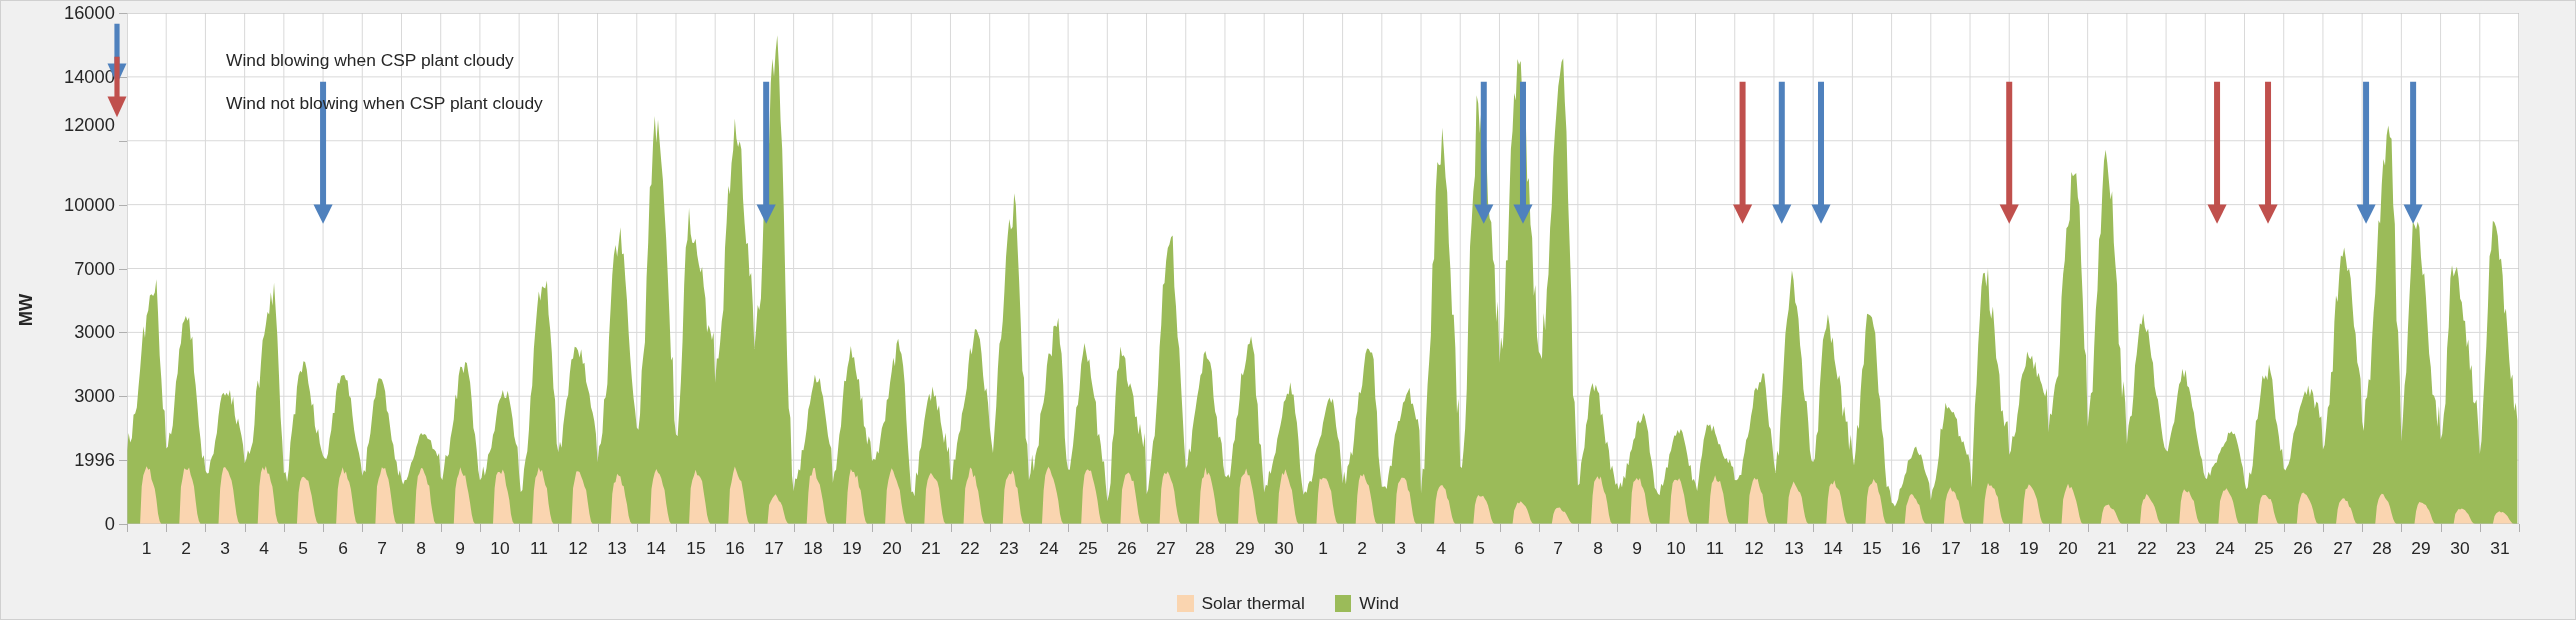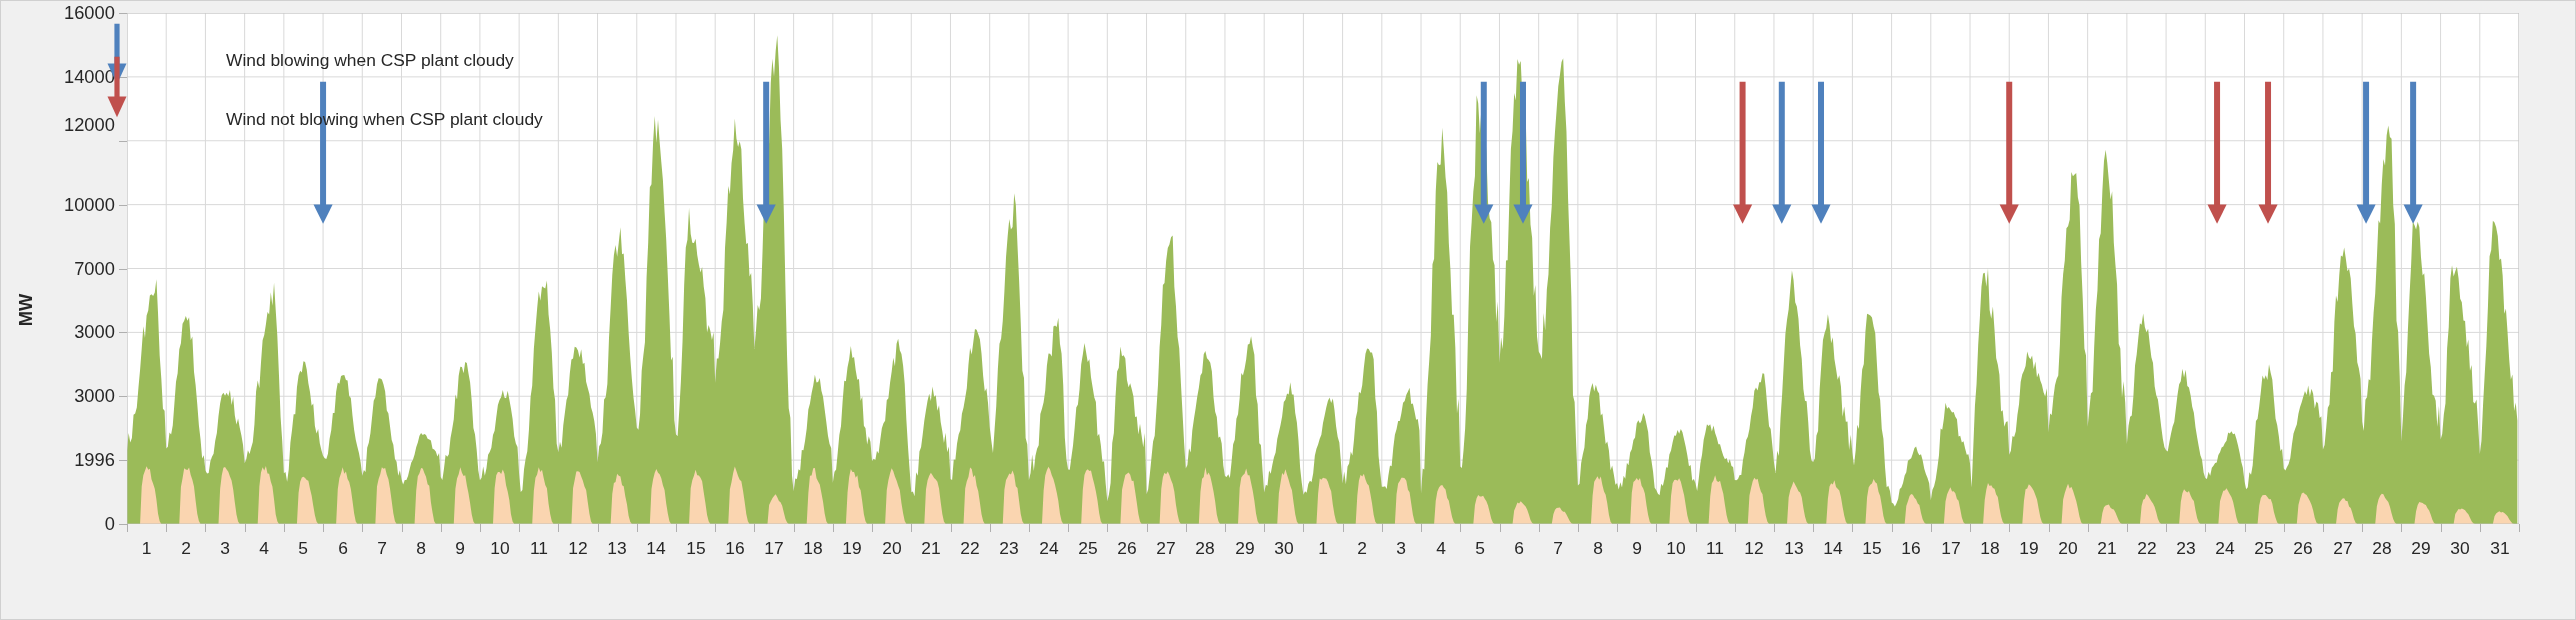--- a/index.html
+++ b/index.html
@@ -71,21 +71,21 @@
     display:inline-block;
     transform:translateX(-70px);
   }
 
   
   .ann-key{
     position:absolute;
     font-size:17.4px;color:#262626;white-space:nowrap;
   }
   #ann-key-1{left:225px;top:49px;}
-  #ann-key-2{left:225px;top:108px;text-align:right;}
+  #ann-key-2{left:225px;top:92px;text-align:right;}
 
   
   #legend{
     position:absolute;left:0;right:0;bottom:7px;
     display:flex;justify-content:center;align-items:center;gap:30px;
     font-size:17.4px;color:#262626;
   }
   .legend-item{display:flex;align-items:center;gap:7.8px;}
   .legend-swatch{width:16.6px;height:16.6px;display:inline-block;}
   .legend-label{line-height:1;}
@@ -381,20 +381,30 @@
       <div class="xtick-mark" style="left: 2392px;"></div>
     </div>
 
   <div class="ann-key" id="ann-key-1">
     <span>Wind blowing when CSP plant cloudy</span>
   </div>
   <div class="ann-key" id="ann-key-2">
     <span>Wind not blowing when CSP plant cloudy</span>
   </div>
 
+  <div id="legend">
+      <div class="legend-item">
+        <span class="legend-swatch" style="background: rgb(250, 213, 176);"></span>
+        <span class="legend-label">Solar thermal</span>
+      </div>
+      <div class="legend-item">
+        <span class="legend-swatch" style="background: rgb(155, 187, 89);"></span>
+        <span class="legend-label">Wind</span>
+      </div>
+    </div>
 <svg style="position:absolute;left:103px;top:21px;width:26px;height:64px;overflow:visible;" viewBox="0 0 30 74">
       <line x1="15" x2="15" y1="2" y2="54" stroke="#4F81BD" stroke-width="6"></line>
       <polygon points="4,48 26,48 15,72" fill="#4F81BD"></polygon>
     </svg>
     <svg style="position:absolute;left:103px;top:54px;width:26px;height:64px;overflow:visible;" viewBox="0 0 30 74">
       <line x1="15" x2="15" y1="2" y2="54" stroke="#C0504D" stroke-width="6"></line>
       <polygon points="4,48 26,48 15,72" fill="#C0504D"></polygon>
     </svg>
   </div>
 

